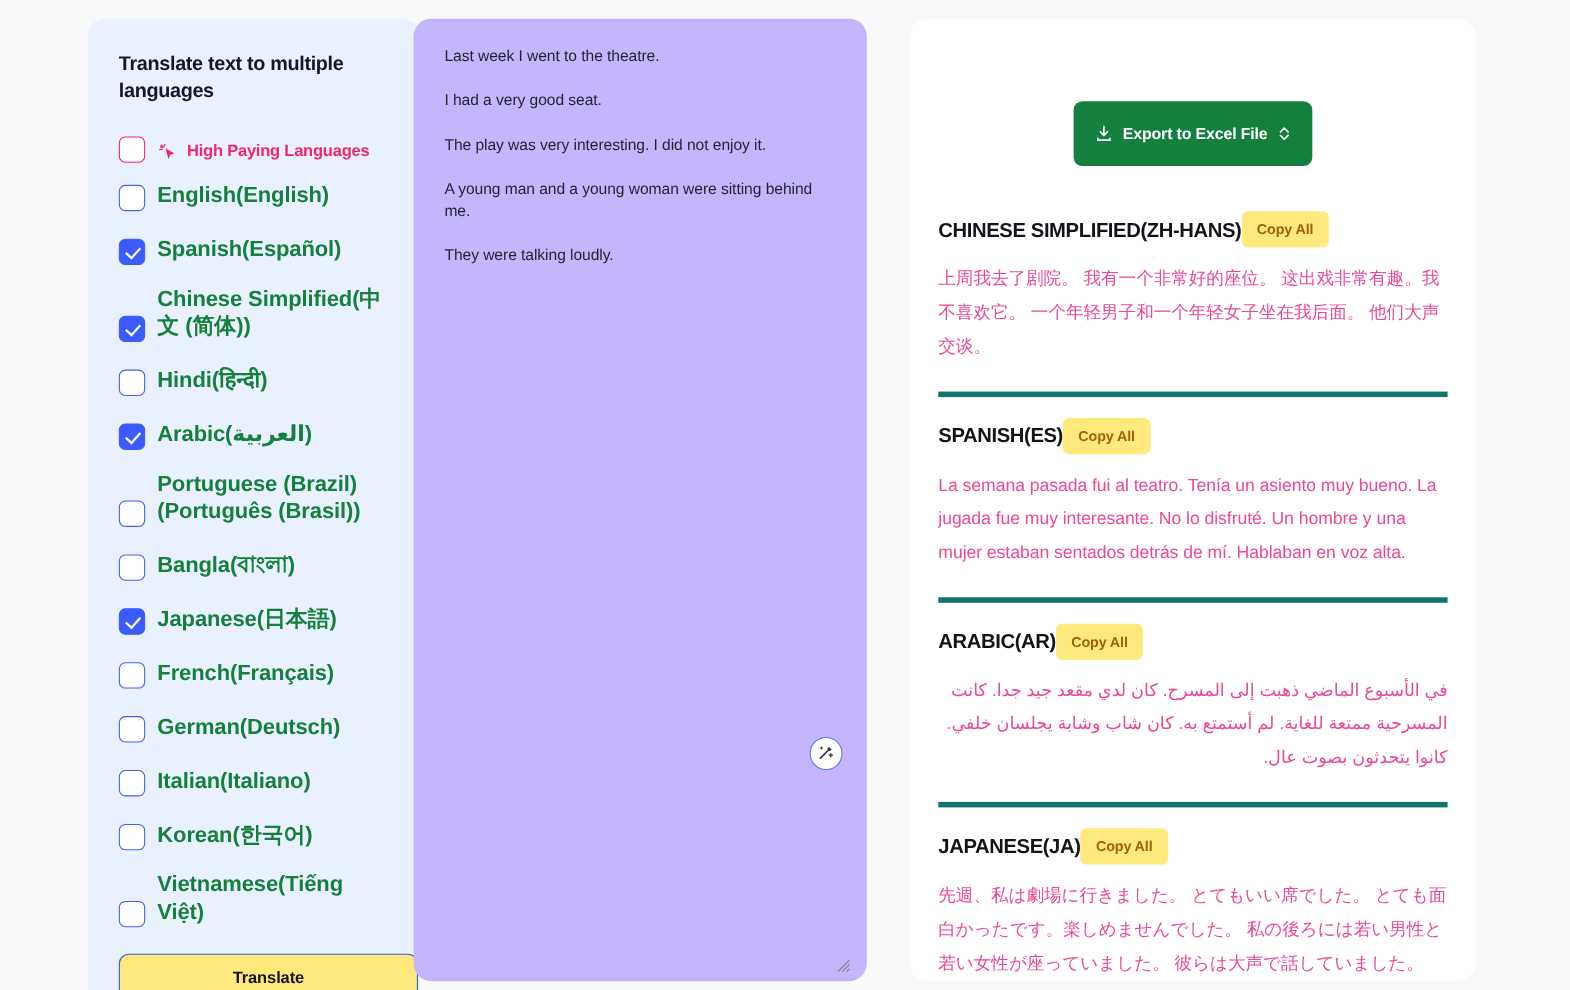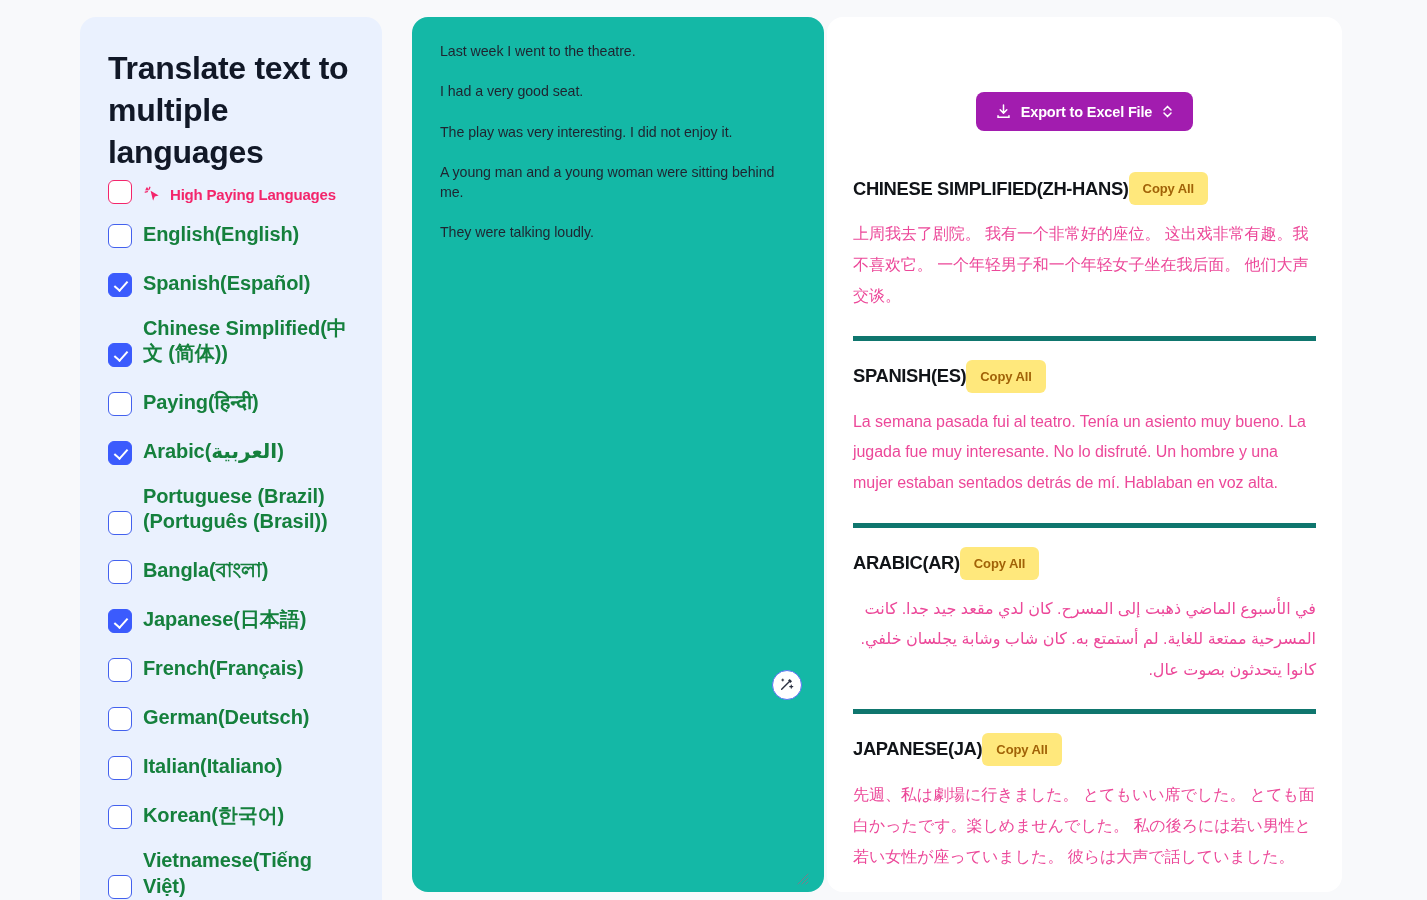--- a/index.html
+++ b/index.html
@@ -26,25 +26,26 @@
     top: 17px;
     width: 302px;
     height: 900px;
     background: #eaf1fe;
     border-radius: 16px 16px 0 0;
     padding: 30px 28px 0 28px;
     overflow: hidden;
   }
 
   .sidebar-title {
-    font-size: 32px;
+    font-size: 18px;
     font-weight: 700;
     line-height: 1.32;
     color: #111827;
     letter-spacing: -0.3px;
+    margin-bottom: 23px;
   }
 
   .lang-list { display: block; }
 
   .lang-row {
     display: flex;
     align-items: flex-end;
     gap: 11px;
     min-height: 30px;
     margin-bottom: 19px;
@@ -117,25 +118,25 @@
     font-weight: 700;
     color: #111418;
     letter-spacing: -0.1px;
     cursor: pointer;
     text-align: center;
   }
 
   
   .source-card {
     position: absolute;
-    left: 412px;
+    left: 376px;
     top: 17px;
     width: 412px;
     height: 875px;
-    background: #14b8a6;
+    background: #c4b5fd;
     border-radius: 16px;
     overflow: hidden;
   }
 
   .source-body {
     position: absolute;
     left: 28px;
     top: 24px;
     right: 26px;
     bottom: 40px;
@@ -191,24 +192,24 @@
     display: flex;
     justify-content: center;
     padding-top: 75px;
     padding-bottom: 22px;
   }
 
   .export-btn {
     display: inline-flex;
     align-items: center;
     gap: 9px;
-    background: #a21caf;
+    background: #15803d;
     border: none;
     border-radius: 8px;
-    padding: 11px 19px;
+    padding: 21px 19px;
     font-family: inherit;
     font-size: 14.5px;
     font-weight: 700;
     color: #ffffff;
     letter-spacing: -0.15px;
     cursor: pointer;
   }
 
   .export-btn svg { display: block; }
 
@@ -288,21 +289,21 @@
         <span class="lang-label">Spanish(Español)</span>
       </div>
 
       <div class="lang-row">
         <span class="cb checked"></span>
         <span class="lang-label">Chinese Simplified(中文 (简体))</span>
       </div>
 
       <div class="lang-row">
         <span class="cb"></span>
-        <span class="lang-label">Paying(हिन्दी)</span>
+        <span class="lang-label">Hindi(हिन्दी)</span>
       </div>
 
       <div class="lang-row">
         <span class="cb checked"></span>
         <span class="lang-label">Arabic(العربية)</span>
       </div>
 
       <div class="lang-row">
         <span class="cb"></span>
         <span class="lang-label">Portuguese (Brazil)(Português (Brasil))</span>

